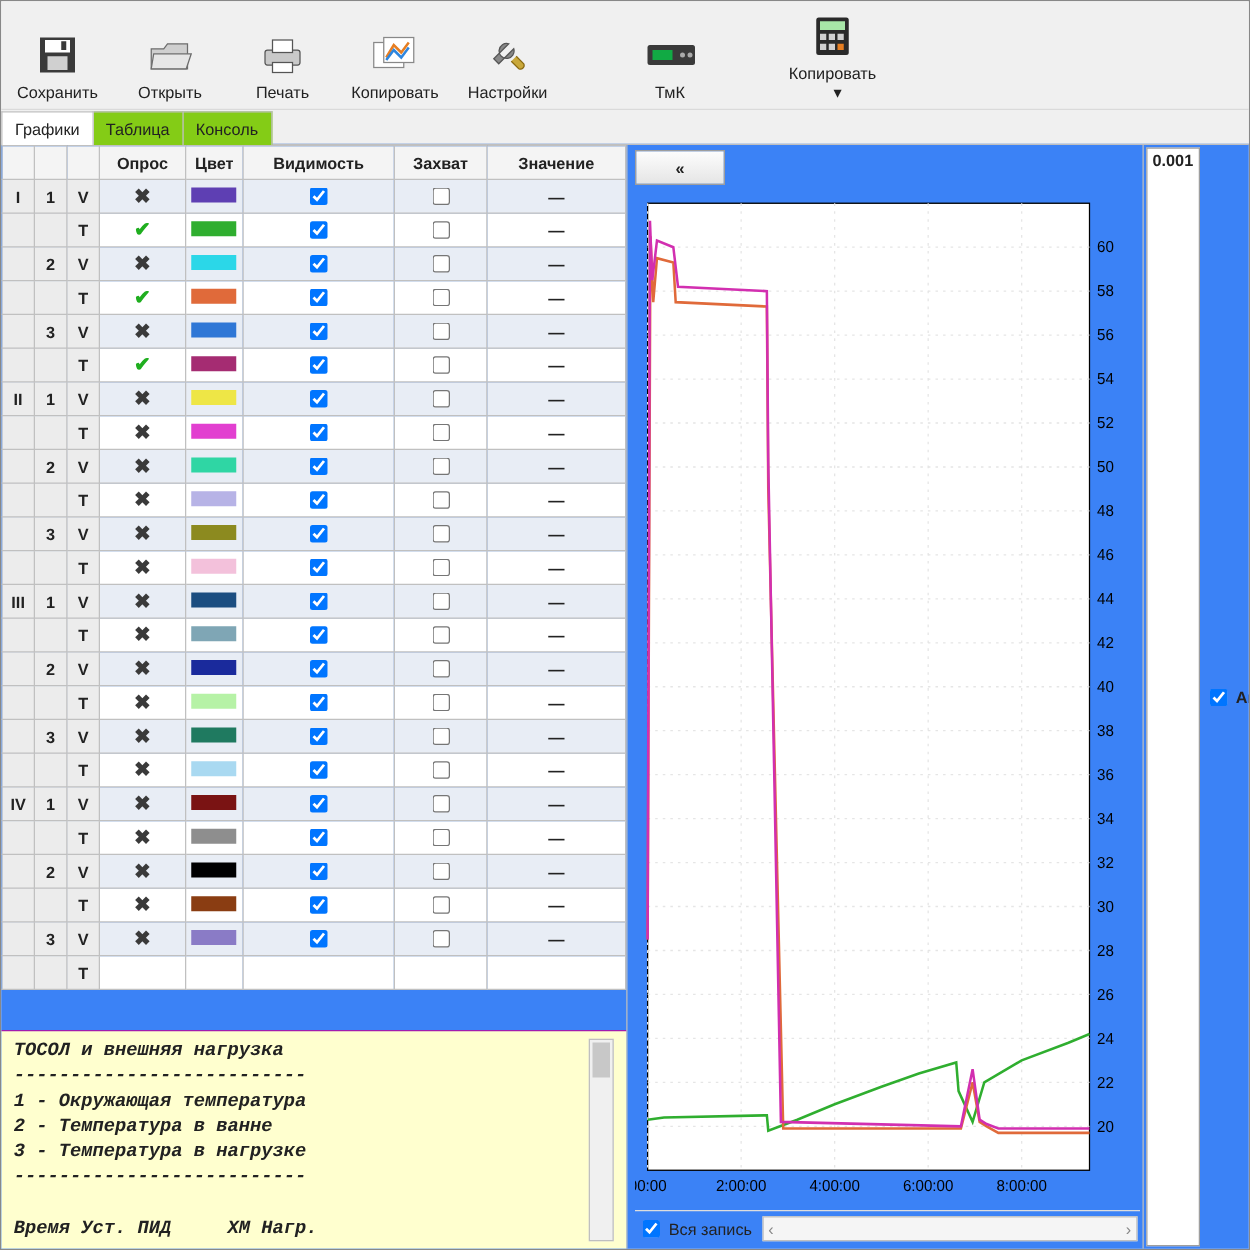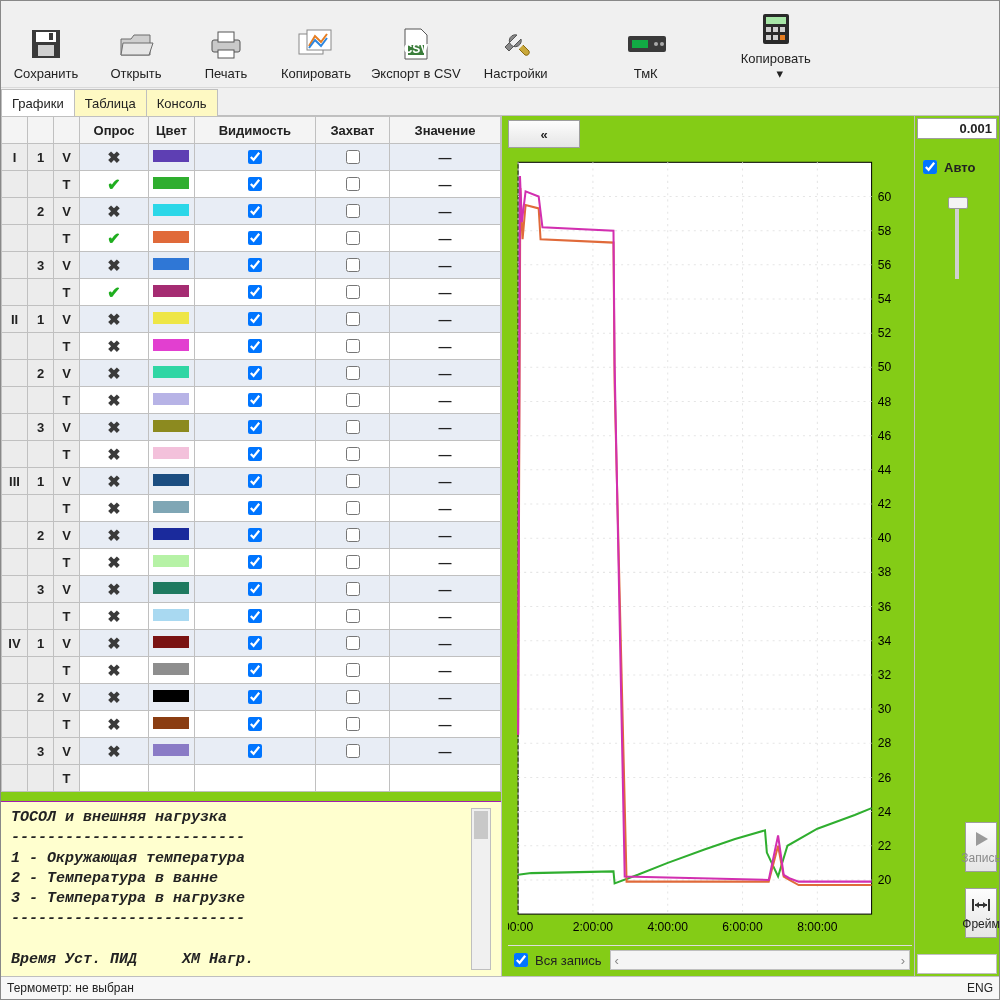--- a/index.html
+++ b/index.html
@@ -11,23 +11,23 @@
   .win-btns { margin-left:auto; display:flex; }
   .win-btn { width:46px; height:32px; display:flex; align-items:center; justify-content:center; color:#333; }
   .win-btn svg { width:10px; height:10px; }
   .toolbar { background:#f0f0f0; border-bottom:1px solid #dadada; padding:6px 0 4px; display:flex; }
   .tbtn { display:flex; flex-direction:column; align-items:center; justify-content:flex-end; padding:4px 10px 2px; min-width:70px; }
   .tbtn .ic { width:40px; height:36px; display:flex; align-items:center; justify-content:center; }
   .tbtn .lbl { font-size:13px; margin-top:4px; }
   .tool-sep { width:40px; }
   .dropcaret { margin-left:8px; }
   .tabs { background:#f0f0f0; display:flex; padding-left:0; }
-  .tab { padding:6px 10px 5px; border:1px solid #bfbfbf; border-bottom:none; background:#fef9c3; margin-right:-1px; position:relative; top:1px; }
+  .tab { padding:6px 10px 5px; border:1px solid #bfbfbf; border-bottom:none; background:#84cc16; margin-right:-1px; position:relative; top:1px; }
   .tab.active { background:#fff; z-index:2; }
-  .content { flex:1; display:flex; border-top:1px solid #bfbfbf; overflow:hidden; background:#84cc16; }
+  .content { flex:1; display:flex; border-top:1px solid #bfbfbf; overflow:hidden; background:#3b82f6; }
   .left { width:500px; display:flex; flex-direction:column; border-right:1px solid #bfbfbf; }
   .grid-wrap { flex:1; overflow:auto; }
   table.grid { border-collapse:collapse; width:100%; }
   table.grid th, table.grid td { border:1px solid #c0c0c0; text-align:center; padding:0; height:26px; font-size:13px; }
   table.grid th { background:#f4f4f4; font-weight:bold; height:26px; }
   .col-g { width:25px; background:#ececec; font-weight:bold; }
   .col-s { width:25px; background:#ececec; font-weight:bold; }
   .col-c { width:25px; background:#ececec; font-weight:bold; }
   .col-sw { width:45px; }
   .odd { background:#e8edf5; }
@@ -40,21 +40,21 @@
   .console { background:#ffffcf; border-top:1px solid #a21caf; font-family:"Consolas","Courier New",monospace; font-size:15px; font-weight:bold; padding:6px 10px; line-height:1.35; display:flex;font-style:italic; }
   .console .txt { flex:1; }
   .console .sb { width:18px; background:#f0f0f0; border:1px solid #bfbfbf; margin-left:4px; position:relative; }
   .console .sb .thumb { position:absolute; left:2px; right:2px; top:2px; height:28px; background:#c8c8c8; }
   .right { flex:1; display:flex; }
   .chart-col { flex:1; display:flex; flex-direction:column; padding:4px 2px 2px 6px; }
   .collapse-bar { height:26px; border:1px solid #9e9e9e; background:linear-gradient(#fdfdfd,#e5e5e5); display:flex; align-items:center; justify-content:center; width:70px; font-weight:bold; }
   .chart-area { flex:1; position:relative; margin-top:4px; }
   .chart-bottom { display:flex; align-items:center; gap:8px; padding:4px 2px; border-top:1px solid #ddd; }
   .mini-scroll { flex:1; height:18px; border:1px solid #bfbfbf; background:#f5f5f5; display:flex; align-items:center; justify-content:space-between; padding:0 4px; color:#888; }
-  .side { width:80px; border-left:1px solid #bfbfbf; display:flex; flex-direction:column; align-items:stretch; padding:2px; gap:16px; }
+  .side { width:80px; border-left:1px solid #bfbfbf; display:flex; align-items:stretch; padding:2px; gap:2px; }
   .sval { border:1px solid #9e9e9e; background:#fff; text-align:right; padding:2px 4px; font-weight:bold; }
   .auto { display:flex; align-items:center; gap:4px; font-weight:bold; padding:2px; }
   .slider-slot { height:120px; display:flex; justify-content:center; align-items:flex-start; padding-top:4px; }
   .vslider { width:4px; height:80px; background:#d0d0d0; position:relative; }
   .vslider .knob { position:absolute; top:-2px; left:-7px; width:18px; height:10px; background:#f4f4f4; border:1px solid #999; border-radius:2px; }
   .side-btn { border:1px solid #9e9e9e; background:linear-gradient(#fdfdfd,#e5e5e5); display:flex; flex-direction:column; align-items:center; justify-content:center; padding:6px 2px; gap:2px; font-size:12px;margin-left:48px; }
   .side-btn.sel { border:2px solid #2a7bd6; }
   .side-btn.dis { color:#8a8a8a; }
   .side-btn .ic { height:20px; display:flex; align-items:center; justify-content:center; }
   .status { height:22px; border-top:1px solid #bfbfbf; display:flex; align-items:center; font-size:12px; padding:0 6px; background:#f7f7f7; justify-content:space-between; }
@@ -100,30 +100,20 @@
     <div class="tbtn">
       <div class="ic">
           <svg width="38" height="32">
             <rect x="2" y="6" width="24" height="20" fill="#fff" stroke="#888"></rect>
             <rect x="10" y="2" width="24" height="20" fill="#fff" stroke="#888"></rect>
             <polyline points="12,18 18,8 24,14 30,6" fill="none" stroke="#e67e22" stroke-width="2"></polyline>
             <polyline points="12,20 18,12 24,18 30,10" fill="none" stroke="#2e86de" stroke-width="2"></polyline>
           </svg>
         </div>
       <div class="lbl">Копировать</div>
-    </div>
-    <div class="tbtn">
-      <div class="ic">
-          <svg width="30" height="34">
-            <path d="M4 2h16l6 6v24H4z" fill="#fff" stroke="#555"></path>
-            <rect x="7" y="18" width="16" height="10" fill="#3a7d3a"></rect>
-            <text x="15" y="26" text-anchor="middle" fill="#fff" font-size="7" font-weight="bold">CSV</text>
-          </svg>
-        </div>
-      <div class="lbl">Экспорт в CSV</div>
     </div>
     <div class="tbtn">
       <div class="ic">
           <svg width="34" height="34">
             <path d="M10 24 L22 12 a6 6 0 1 1 -4 -4 L6 20z" fill="#888" stroke="#555"></path>
             <path d="M20 22 l6 6 a3 3 0 0 0 4 -4 l-6 -6" fill="#c9a83a" stroke="#8a6a12"></path>
           </svg>
         </div>
       <div class="lbl">Настройки</div>
     </div>
@@ -541,17 +531,13 @@
                 <polygon points="16,8 12,5 12,11" fill="#333"></polygon>
               </svg>
             </div>
           <span>Фрейм</span>
         </div>
         <div style="height:18px;border:1px solid #c0c0c0;background:#fff;"></div>
       </div>
     </div>
   </div>
 
-  <div class="status">
-    <span>Термометр: не выбран</span>
-    <span>ENG</span>
-  </div>
 </div>
 
 </body></html>

